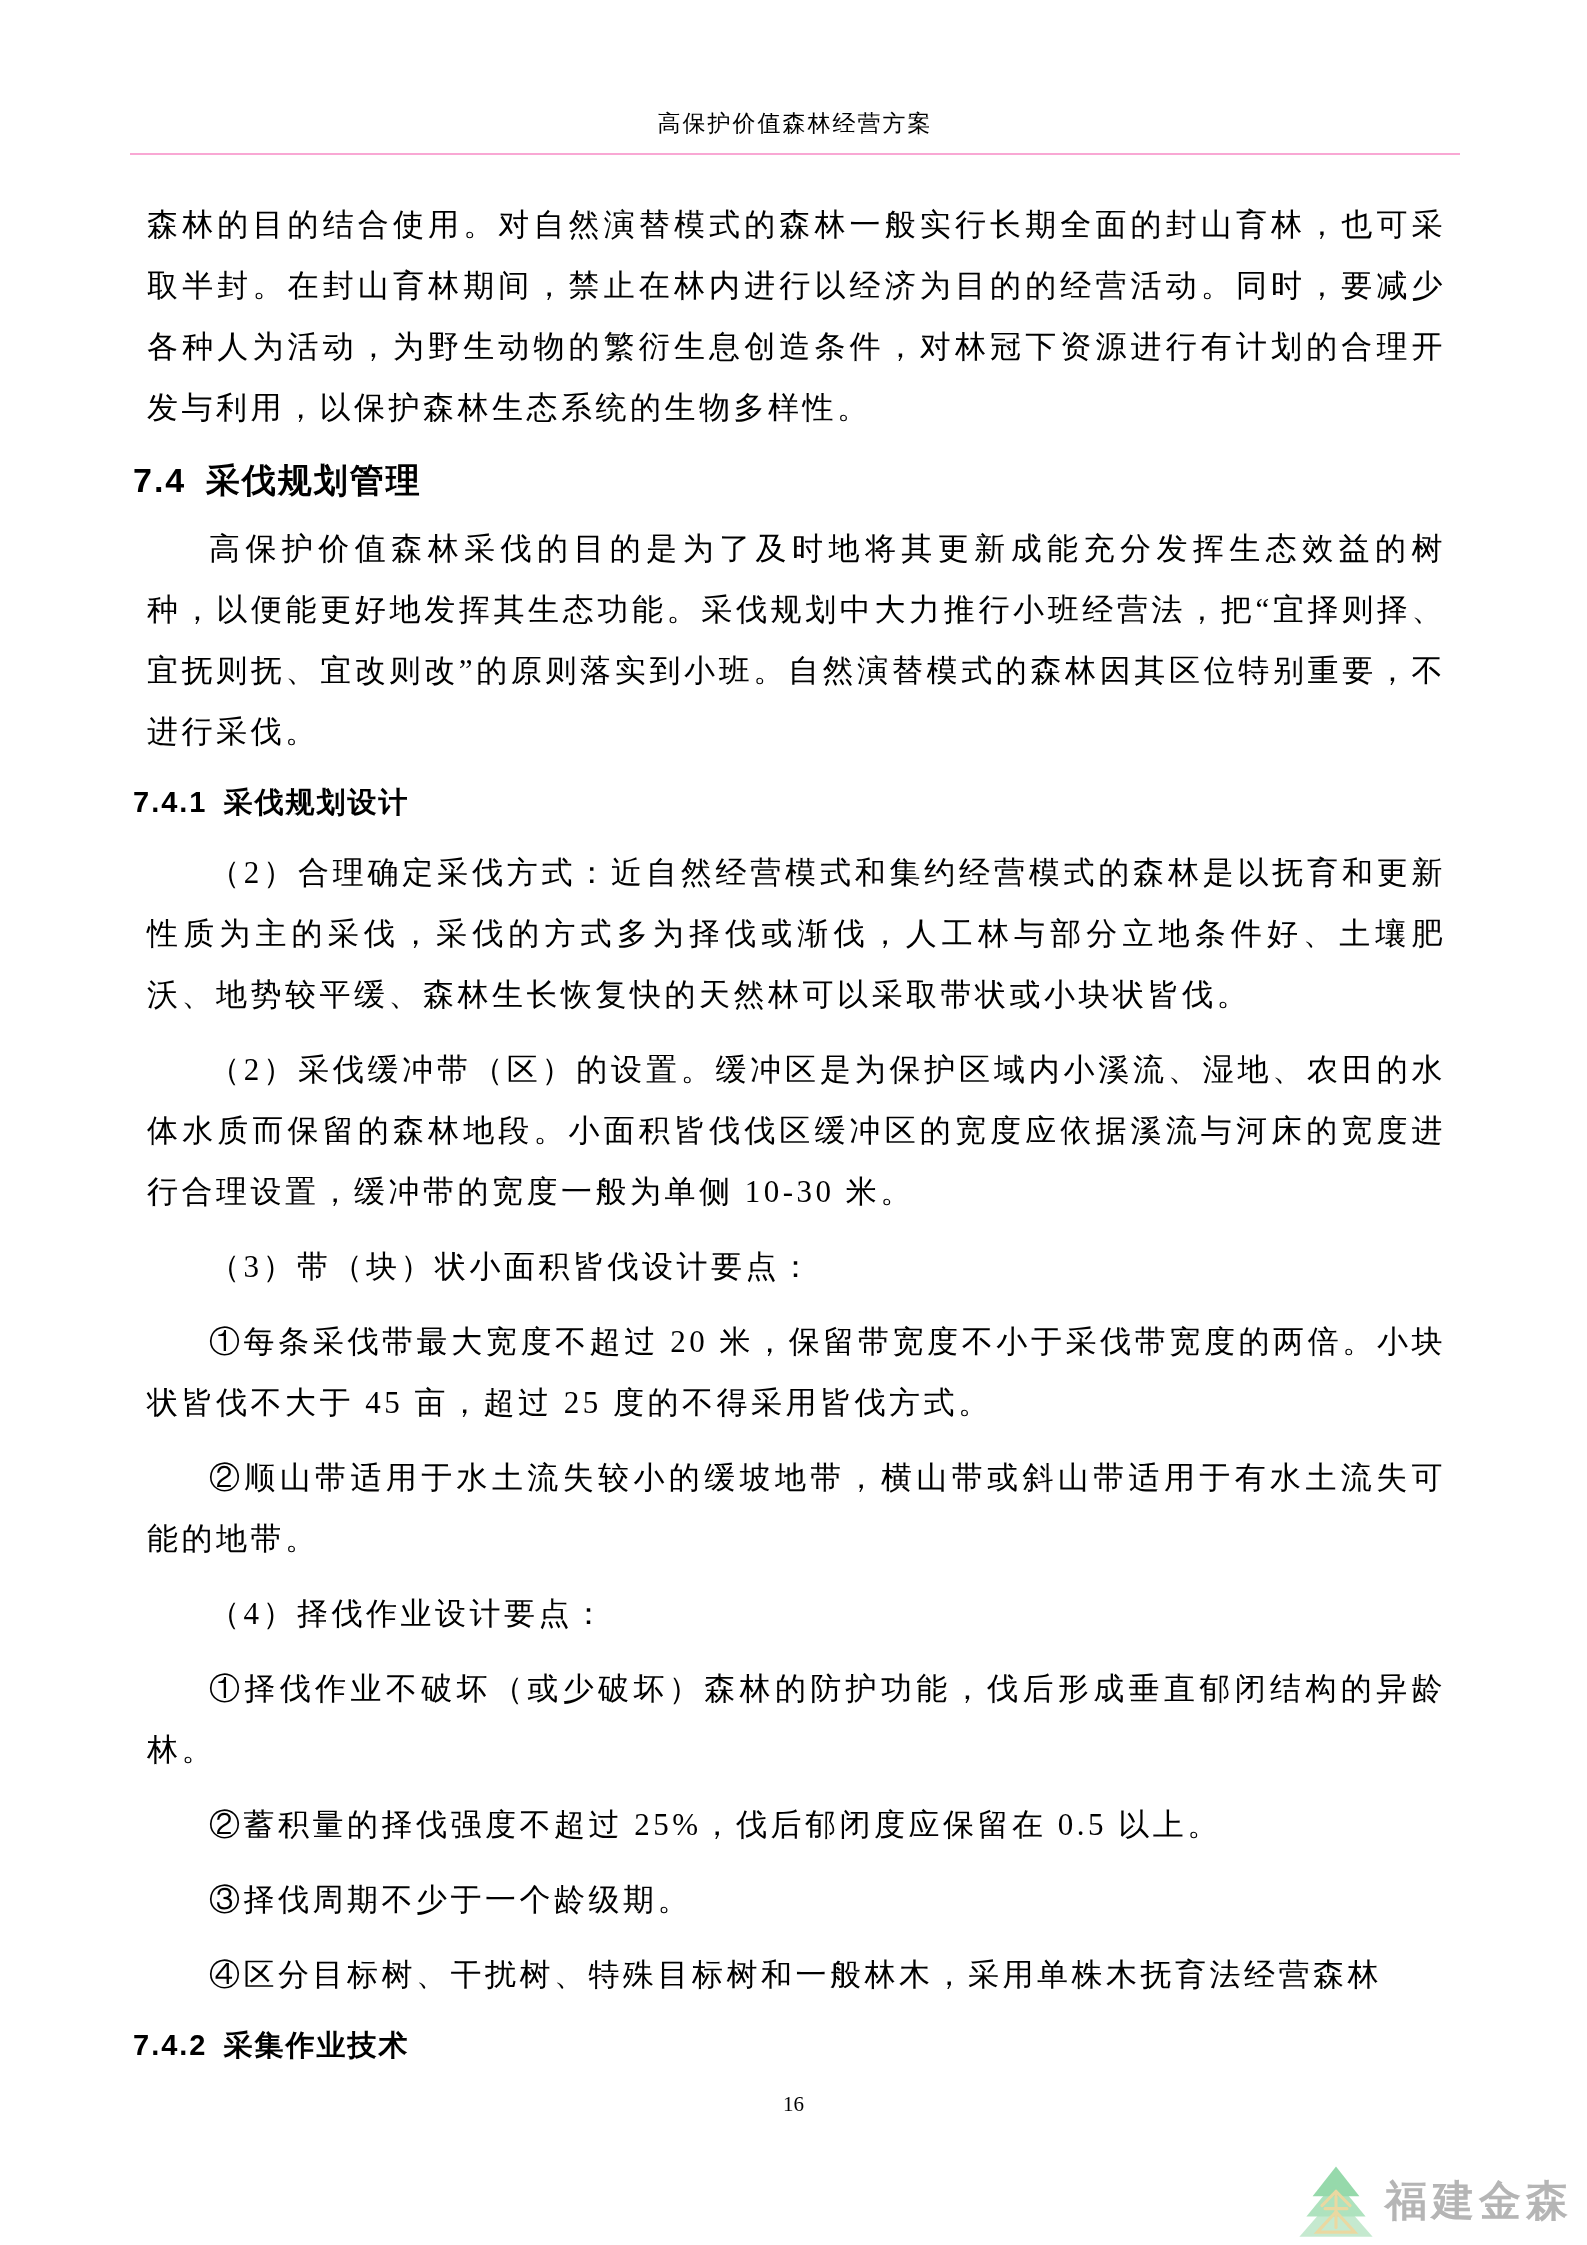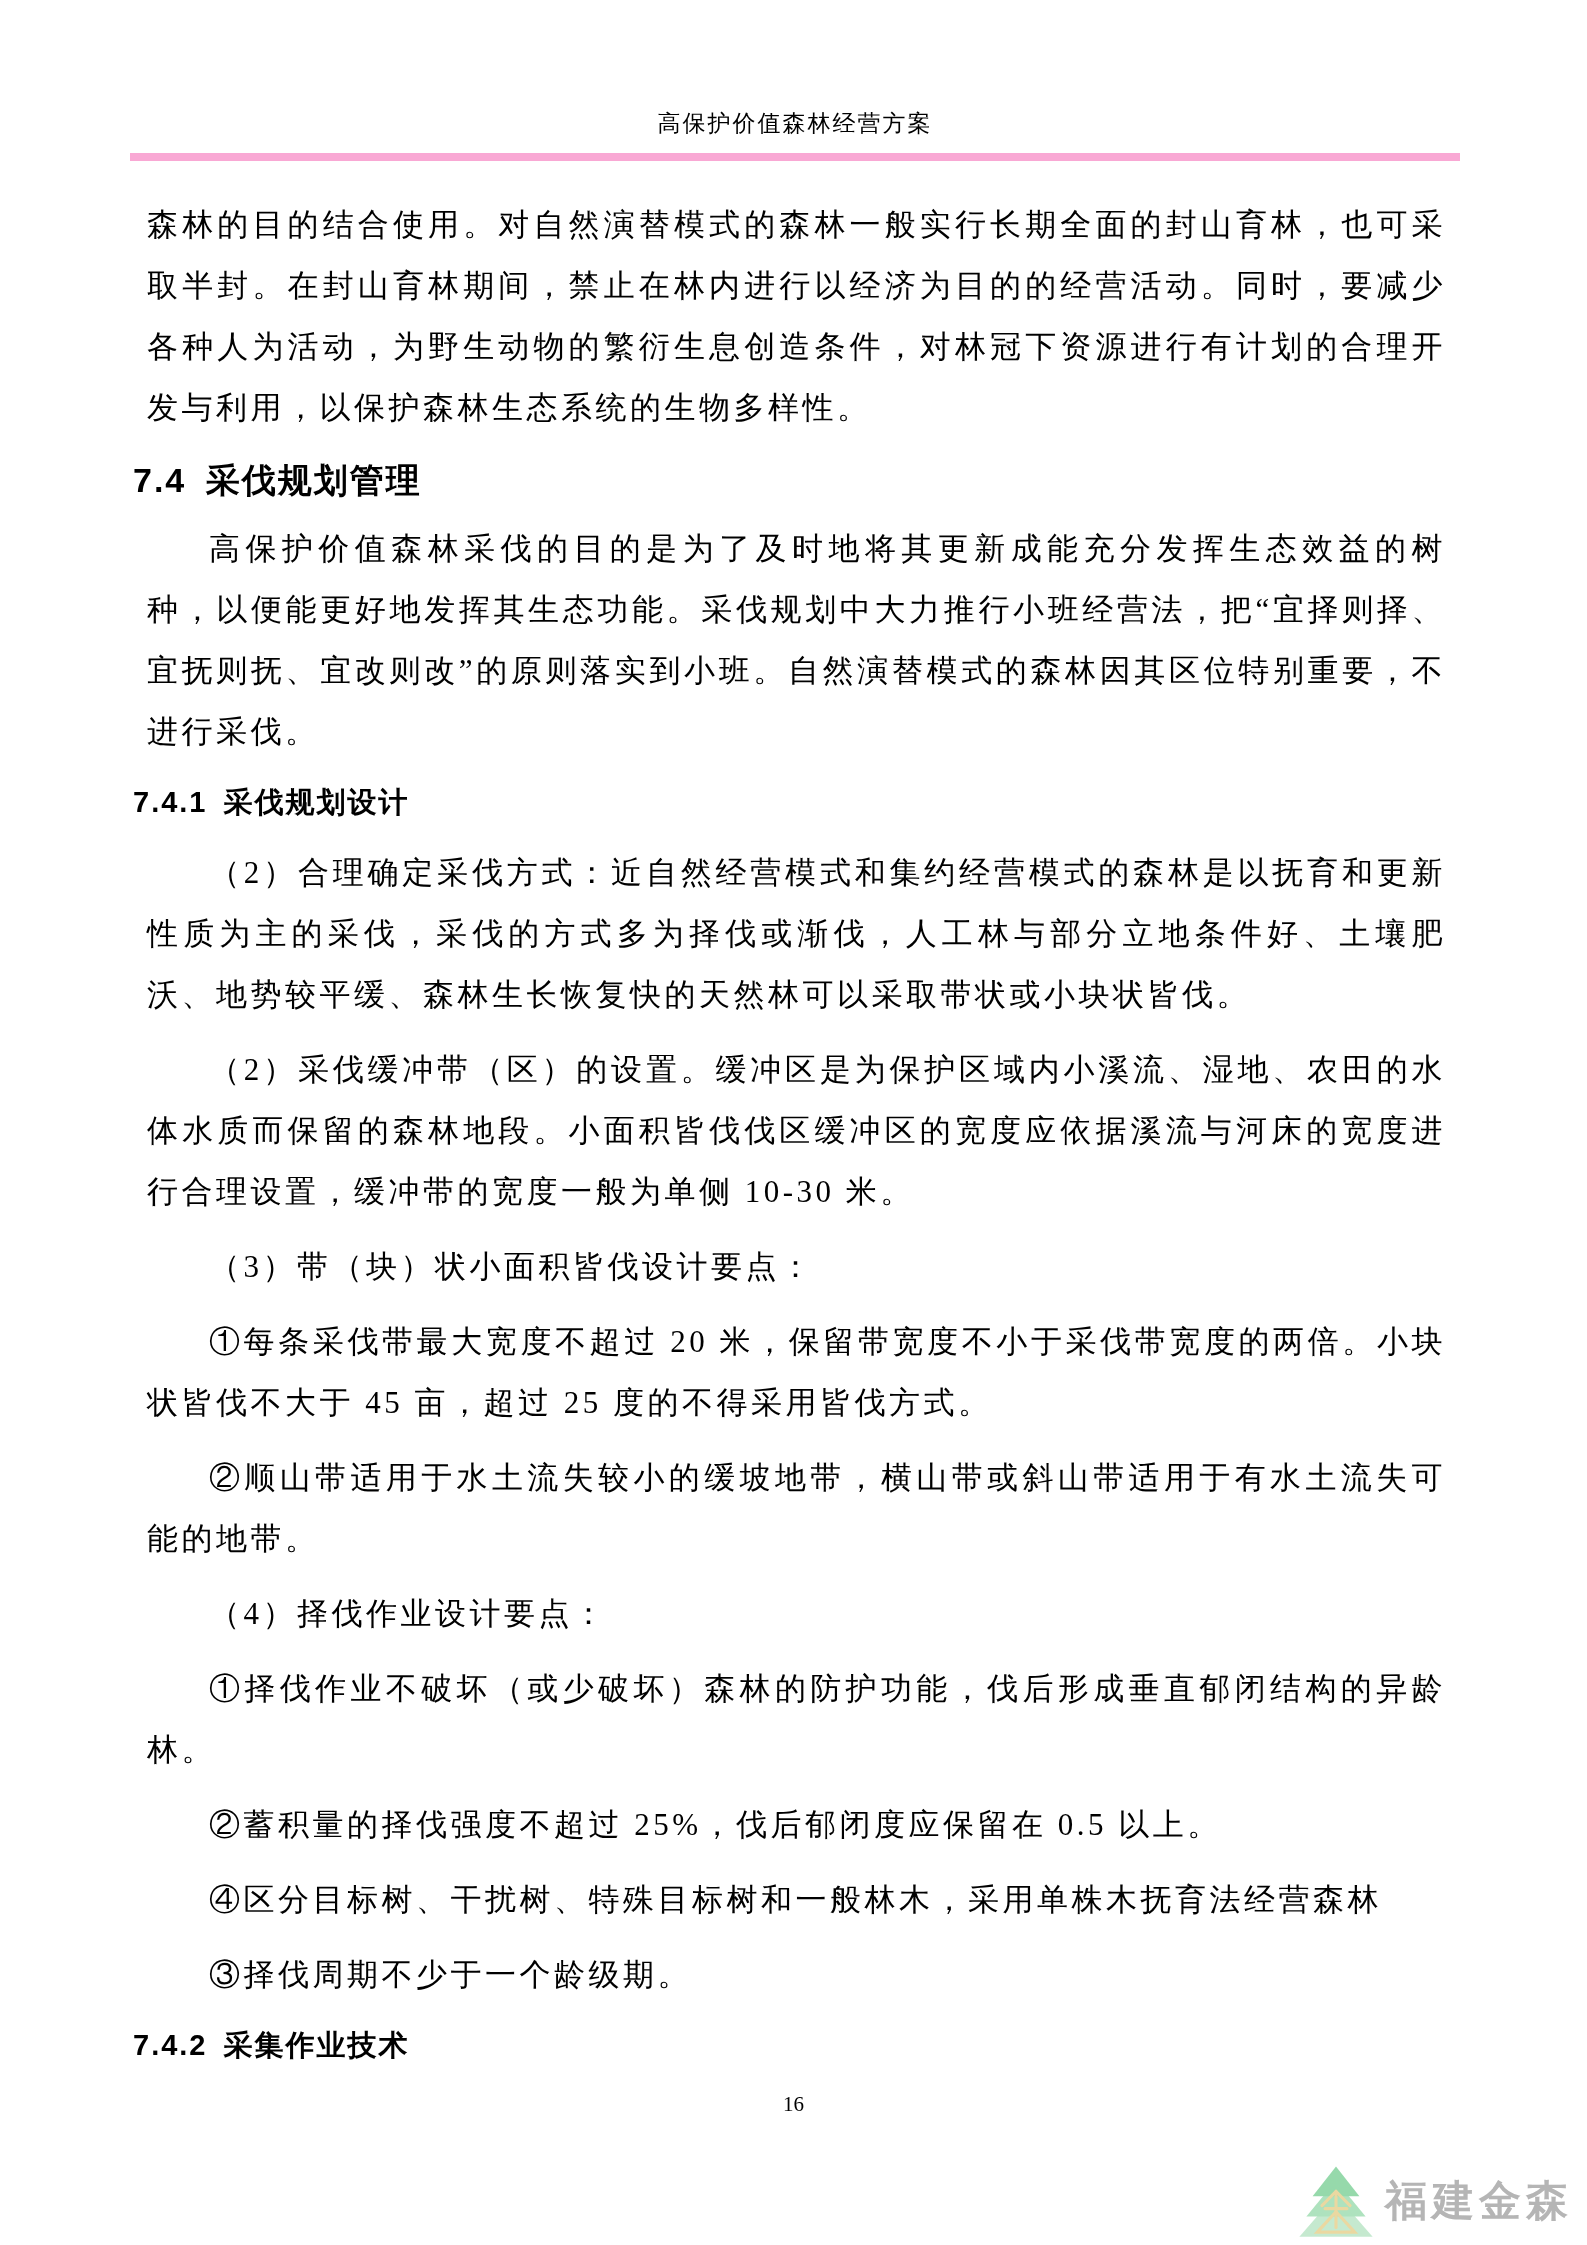--- a/index.html
+++ b/index.html
@@ -12,21 +12,21 @@
     color:#000;
     overflow:hidden;
   }
   .doc-header{
     position:absolute;top:108px;left:130px;right:127px;
     text-align:center;
     font-family:"Liberation Sans","DejaVu Sans",sans-serif;
     font-size:23px;
     letter-spacing:2px;
     padding-bottom:14px;
-    border-bottom:8px solid #f9a8d4;
+    border-bottom:2px solid #f9a8d4;
   }
   .content{
     position:absolute;top:180px;left:133px;width:1327px;
   }
   .content p{
     margin:14px;
     font-size:31px;
     line-height:61px;
     letter-spacing:3.5px;
     text-align:justify;
@@ -87,22 +87,22 @@
     <p class="ind">高保护价值森林采伐的目的是为了及时地将其更新成能充分发挥生态效益的树种，以便能更好地发挥其生态功能。采伐规划中大力推行小班经营法，把“宜择则择、宜抚则抚、宜改则改”的原则落实到小班。自然演替模式的森林因其区位特别重要，不进行采伐。</p>
     <h3 class="sub">7.4.1 采伐规划设计</h3>
     <p class="ind">（2）合理确定采伐方式：近自然经营模式和集约经营模式的森林是以抚育和更新性质为主的采伐，采伐的方式多为择伐或渐伐，人工林与部分立地条件好、土壤肥沃、地势较平缓、森林生长恢复快的天然林可以采取带状或小块状皆伐。</p>
     <p class="ind">（2）采伐缓冲带（区）的设置。缓冲区是为保护区域内小溪流、湿地、农田的水体水质而保留的森林地段。小面积皆伐伐区缓冲区的宽度应依据溪流与河床的宽度进行合理设置，缓冲带的宽度一般为单侧 10-30 米。</p>
     <p class="ind">（3）带（块）状小面积皆伐设计要点：</p>
     <p class="ind">①每条采伐带最大宽度不超过 20 米，保留带宽度不小于采伐带宽度的两倍。小块状皆伐不大于 45 亩，超过 25 度的不得采用皆伐方式。</p>
     <p class="ind">②顺山带适用于水土流失较小的缓坡地带，横山带或斜山带适用于有水土流失可能的地带。</p>
     <p class="ind">（4）择伐作业设计要点：</p>
     <p class="ind">①择伐作业不破坏（或少破坏）森林的防护功能，伐后形成垂直郁闭结构的异龄林。</p>
     <p class="ind">②蓄积量的择伐强度不超过 25%，伐后郁闭度应保留在 0.5 以上。</p>
+    <p class="ind">③择伐周期不少于一个龄级期。</p>
     <p class="ind">④区分目标树、干扰树、特殊目标树和一般林木，采用单株木抚育法经营森林</p>
-    <p class="ind">③择伐周期不少于一个龄级期。</p>
     <h3 class="sub">7.4.2 采集作业技术</h3>
   </div>
 
   <div class="page-number">16</div>
 
   <div class="logo">
     <span>
       <svg width="78" height="78" viewBox="0 0 100 100">
         <polygon points="50,38 97,92 3,92" fill="#b7e4c4"></polygon>
         <polygon points="50,20 88,66 12,66" fill="#9adbae"></polygon>

